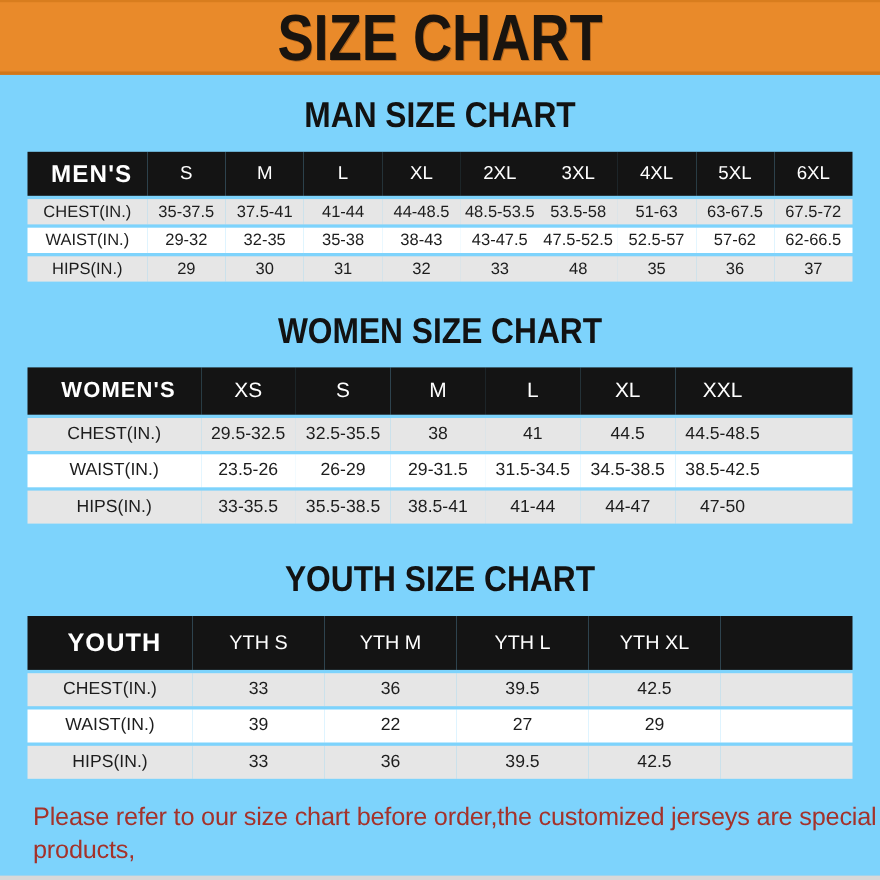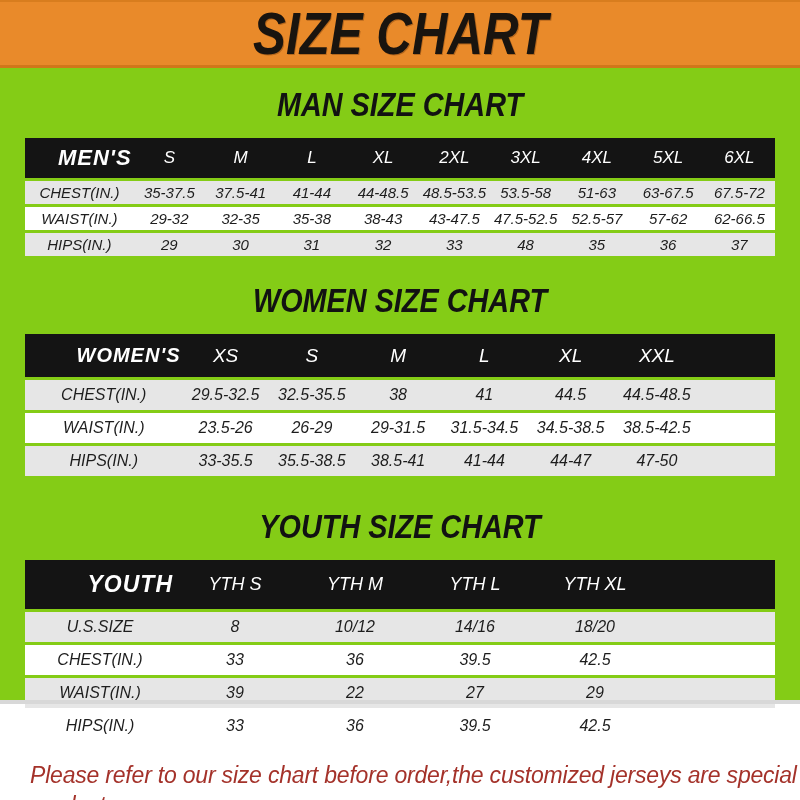--- a/index.html
+++ b/index.html
@@ -2,21 +2,21 @@
 <html style="--banner-bg: #E98A2A; --banner-text: #19140F; --bar-bg: #141414; --bar-text: #FFFFFF; --row-alt-bg: #E6E6E6; --row-bg: #FFFFFF; --note-color: #A4322A;"><head>
 <meta charset="utf-8">
 <style>
   * { margin: 0; padding: 0; box-sizing: border-box; }
   html, body {
     width: 800px; height: 800px;
     background: #ffffff;
     font-family: "Liberation Sans", sans-serif;
     overflow: hidden;
   }
-  .page { width: 800px; height: 704px; position: relative; background: #84cc16; font-style: italic; }
+  .page { width: 800px; height: 800px; position: relative; background: #7dd3fc; }
 
   
   .banner {
     height: 68px;
     background: var(--banner-bg, #E98A2A);
     border-top: 2px solid #d87d1e;
     border-bottom: 3px solid #d1771a;
     display: flex; align-items: center; justify-content: center;
   }
   .banner h1 {
@@ -51,21 +51,21 @@
     table-layout: fixed;
   }
   table.size-table thead th {
     background: var(--bar-bg, #141414);
     color: var(--bar-text, #ffffff);
     font-weight: 500;
     text-align: center;
     white-space: nowrap;
   }
   table.size-table thead th.group-label {
-    text-align: right;
+    text-align: center;
     font-weight: 800;
     letter-spacing: 1px;
     padding-left: 10px;
   }
   .section-men   thead th { font-size: 17px; padding: 7px 2px; }
   .section-women thead th { font-size: 19px; padding: 10px 2px; }
   .section-youth thead th { font-size: 18px; padding: 11px 2px; }
   .section-men   thead th.group-label { font-size: 22px; }
   .section-women thead th.group-label { font-size: 20px; }
   .section-youth thead th.group-label { font-size: 23px; }
@@ -252,28 +252,20 @@
               <th class="group-label">YOUTH</th>
               <th>YTH S</th>
               <th>YTH M</th>
               <th>YTH L</th>
               <th>YTH XL</th>
               <th></th>
             </tr>
           </thead>
           <tbody>
             <tr>
-              <td class="row-label">U.S.SIZE</td>
-              <td>8</td>
-              <td>10/12</td>
-              <td>14/16</td>
-              <td>18/20</td>
-              <td></td>
-            </tr>
-            <tr>
               <td class="row-label">CHEST(IN.)</td>
               <td>33</td>
               <td>36</td>
               <td>39.5</td>
               <td>42.5</td>
               <td></td>
             </tr>
             <tr>
               <td class="row-label">WAIST(IN.)</td>
               <td>39</td>

